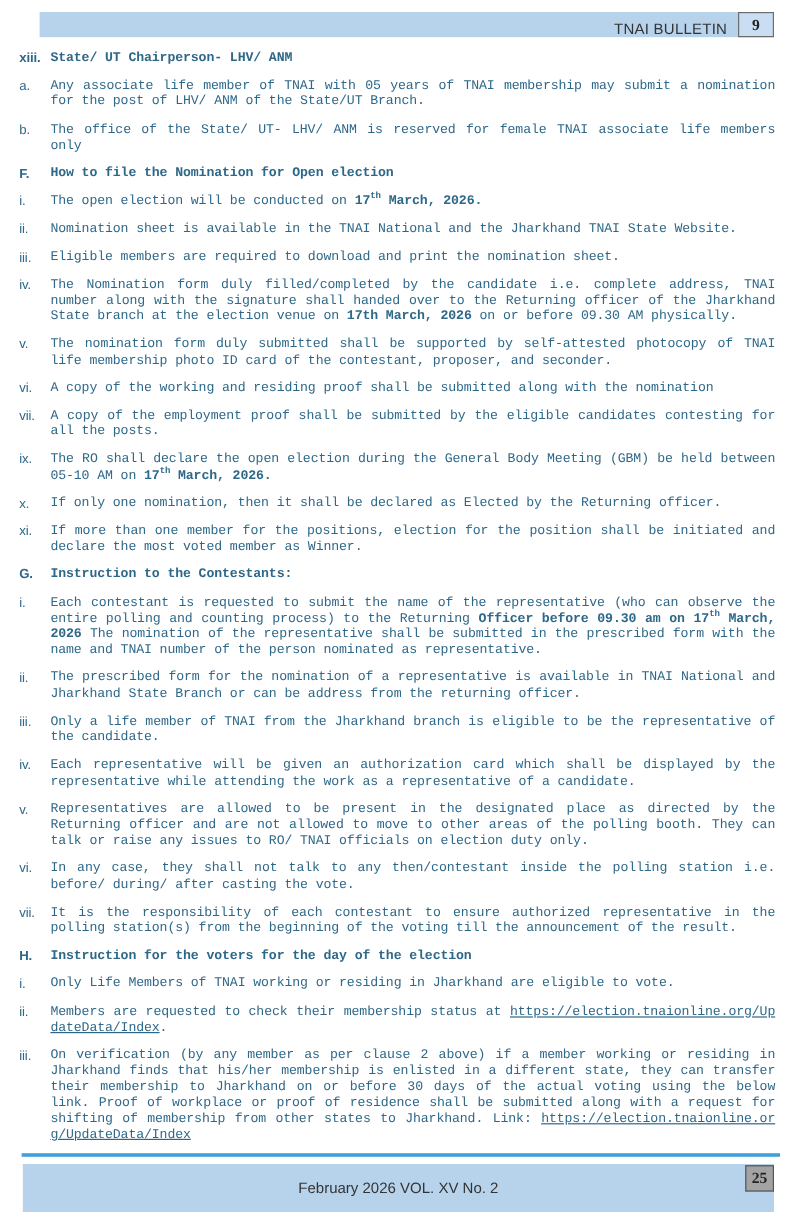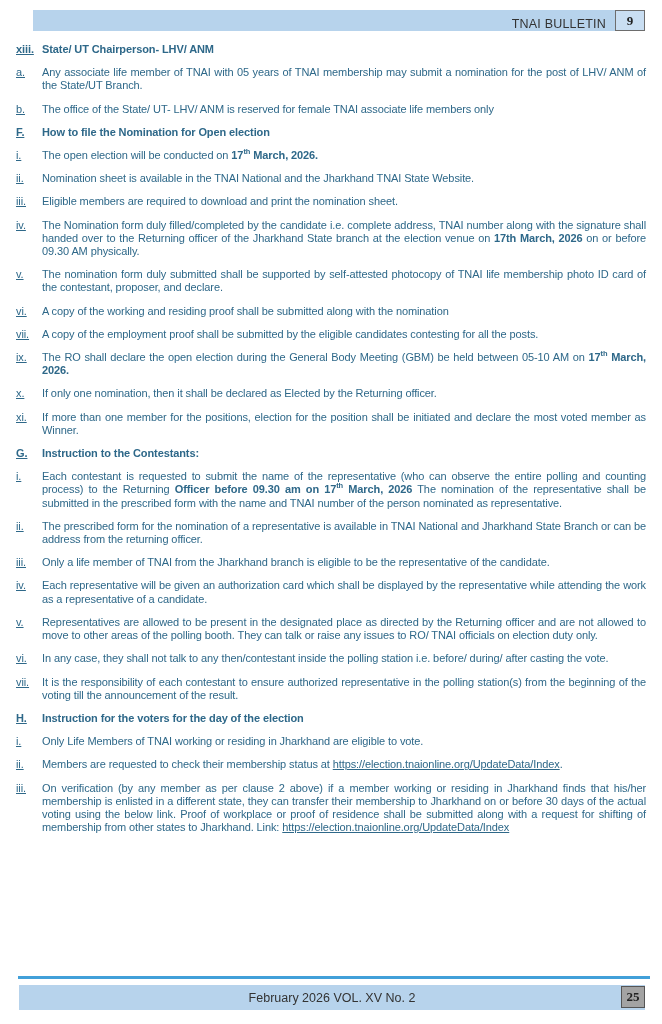--- a/index.html
+++ b/index.html
@@ -36,39 +36,39 @@
   
   .content {
     position: absolute; top: 43px; left: 16px; right: 16px;
   }
   .item {
     display: flex;
     margin-bottom: 10px;
     font-size: 11px; line-height: 13.2px;
     letter-spacing: -0.1px;
   }
-  .item .marker { flex: 0 0 26px; text-decoration: underline; }
-  .item .body  { flex: 1; text-align: justify; }
+  .item .marker { flex: 0 0 26px; }
+  .item .body  { flex: 1; text-align: justify; font-family: Liberation Mono, monospace; }
   .item.heading .marker, .item.heading .body { font-weight: bold; }
   .b { font-weight: bold; }
   sup { font-size: 7.5px; line-height: 0; vertical-align: super; }
   a.lnk {
     color: #2e6889; text-decoration: underline;
     overflow-wrap: anywhere; word-break: break-all;
   }
 
   
   .footer { position: absolute; left: 0; right: 0; bottom: 14px; }
   .footer-rule {
     height: 3px; background: #41a0d9;
     margin: 0 12px 6px 18px;
   }
   .footer-band {
     position: relative;
-    margin: 0 17px 0 19px; height: 25px;
+    margin: 0 17px 0 19px; height: 40px;
     background: #b7d3ec;
     display: flex; align-items: center; justify-content: center;
   }
   .footer-issue { color: #333333; font-size: 12.5px; }
   .footer-band .page-box {
     position: absolute; right: 0; top: 1px;
     width: 24px; height: 22px;
     background: #a3a3a3; border: 1.5px solid #555555;
   }
 </style>
@@ -110,21 +110,21 @@
       <div class="item">
         <span class="marker">iii.</span>
         <span class="body"><span>Eligible members are required to download and print the nomination sheet.</span></span>
       </div>
       <div class="item">
         <span class="marker">iv.</span>
         <span class="body"><span>The Nomination form duly filled/completed by the candidate i.e. complete address, TNAI number along with the signature shall handed over to the Returning officer of the Jharkhand State branch at the election venue on </span><span class="b">17th March, 2026</span><span> on or before 09.30 AM physically.</span></span>
       </div>
       <div class="item">
         <span class="marker">v.</span>
-        <span class="body"><span>The nomination form duly submitted shall be supported by self-attested photocopy of TNAI life membership photo ID card of the contestant, proposer, and declare.</span></span>
+        <span class="body"><span>The nomination form duly submitted shall be supported by self-attested photocopy of TNAI life membership photo ID card of the contestant, proposer, and seconder.</span></span>
       </div>
       <div class="item">
         <span class="marker">vi.</span>
         <span class="body"><span>A copy of the working and residing proof shall be submitted along with the nomination</span></span>
       </div>
       <div class="item">
         <span class="marker">vii.</span>
         <span class="body"><span>A copy of the employment proof shall be submitted by the eligible candidates contesting for all the posts.</span></span>
       </div>
       <div class="item">

